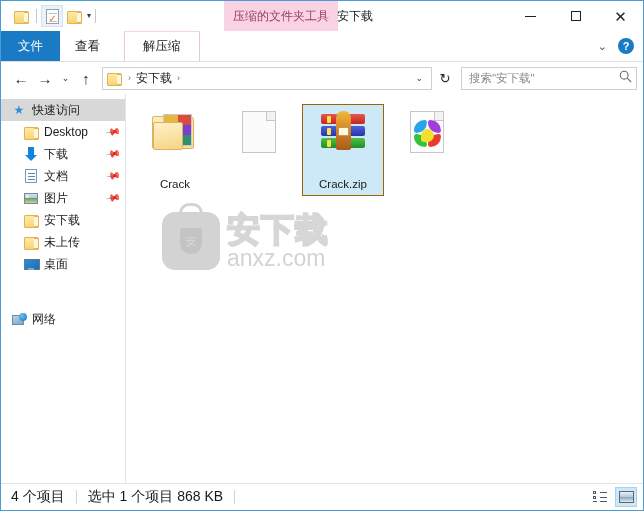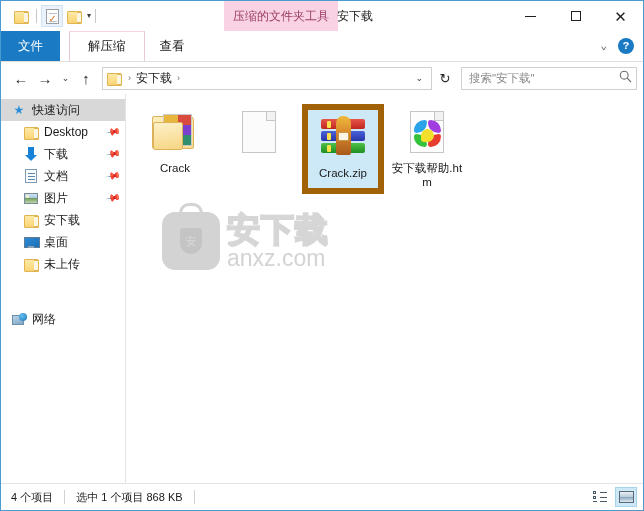--- a/index.html
+++ b/index.html
@@ -91,21 +91,20 @@
   .glyph-max { width: 10px; height: 10px; border: 1px solid #202020; }
   .glyph-close { font-size: 15px; line-height: 1; font-weight: 300; }
 
   
   .ribbon {
     height: 31px; flex: 0 0 31px;
     display: flex; align-items: stretch;
     background: #ffffff;
     border-bottom: 1px solid #dfdfdf;
     position: relative;
-    font-family: Liberation Mono, monospace;
   }
   .tab {
     padding: 0 15px; display: flex; align-items: center;
     font-size: 12.5px; color: #1a1a1a; white-space: nowrap;
   }
   .tab.file {
     background: #1a7bc4; color: #ffffff; padding: 0 17px;
   }
   .tab.ctx {
     border-left: 1px solid #e6c8d6;
@@ -271,29 +270,29 @@
     display: flex; flex-wrap: wrap;
     padding: 10px 0 0 8px; gap: 0;
     position: relative; z-index: 2;
   }
   .file-item {
     width: 82px; padding: 4px 2px 5px 2px;
     display: flex; flex-direction: column; align-items: center;
     margin-right: 2px;
   }
   .file-item.sel {
-    background: #cde8f7; border: 6px solid #a16207;
+    background: #cde8f7; border: 1px solid #a16207;
     padding: 3px 1px 4px 1px;
   }
   .file-ico-box {
     width: 48px; height: 48px; position: relative;
     display: flex; align-items: center; justify-content: center;
   }
   .file-name {
-    margin-top: 5px; font-size: 11.5px; color: #1a1a1a;
+    margin-top: 21px; font-size: 11.5px; color: #1a1a1a;
     text-align: center; line-height: 14px;
     word-break: break-all; max-width: 76px;
   }
 
   
   .folder-big { width: 46px; height: 38px; position: relative; }
   .folder-big .back {
     position: absolute; left: 0; top: 3px; width: 42px; height: 33px;
     background: linear-gradient(165deg,#fdeebb 0%, #fbdd8d 100%);
     border: 1px solid #dcb35c; border-radius: 2px 4px 2px 2px;
@@ -408,21 +407,21 @@
   }
 
   
   .statusbar {
     height: 27px; flex: 0 0 27px;
     border-top: 1px solid #e4e4e4;
     display: flex; align-items: center;
     padding: 0 6px 0 10px;
     background: #ffffff;
   }
-  .status-text { font-size: 11px; color: #1a1a1a; }
+  .status-text { font-size: 14px; color: #1a1a1a; }
   .status-sep { width: 1px; height: 14px; background: #d2d2d2; margin: 0 11px; }
   .status-right { margin-left: auto; display: flex; align-items: center; gap: 4px; }
   .view-btn {
     width: 22px; height: 20px;
     display: flex; align-items: center; justify-content: center;
     position: relative;
   }
   .view-btn.active { background: #cde8f7; border: 1px solid #a8d3ee; }
   .vb-details { width: 14px; height: 12px; position: relative; }
   .vb-details .c {
@@ -476,22 +475,22 @@
         <span class="glyph-max"></span>
       </div>
       <div class="win-ctrl close">
         <span class="glyph-close">✕</span>
       </div>
     </div>
   </div>
 
   <div class="ribbon">
     <div class="tab file">文件</div>
+    <div class="tab">查看</div>
     <div class="tab ctx">解压缩</div>
-    <div class="tab">查看</div>
     <div class="ribbon-right">
       <span class="chev-down">⌄</span>
       <span class="help-btn">?</span>
     </div>
   </div>
 
   <div class="navbar">
     <div class="nav-btn">←</div>
     <div class="nav-btn">→</div>
     <div class="nav-btn small">⌄</div>
@@ -568,30 +567,30 @@
       <div class="nav-item ind-1">
         <span class="ico">
             <span class="folder-ico"></span>
           </span>
         <span class="nav-label">安下载</span>
       </div>
 
 
       <div class="nav-item ind-1">
         <span class="ico">
+            <span class="folder-ico"></span>
+          </span>
+        <span class="nav-label">未上传</span>
+      </div>
+
+      <div class="nav-item ind-1">
+        <span class="ico">
             <span class="monitor-ico"></span>
           </span>
         <span class="nav-label">桌面</span>
-      </div>
-
-      <div class="nav-item ind-1">
-        <span class="ico">
-            <span class="folder-ico"></span>
-          </span>
-        <span class="nav-label">未上传</span>
       </div>
 
       <div style="height:11px"></div>
 
 
       <div style="height:11px"></div>
 
 
       <div style="height:11px"></div>
 
@@ -666,21 +665,20 @@
               <span class="fold"></span>
               <span class="wheel">
                 <i class="p1"></i>
                   <i class="p2"></i>
                   <i class="p3"></i>
                   <i class="p4"></i>
                   <i class="p5"></i>
               </span>
             </div>
           </div>
-          <div class="file-name">安下载帮助.htm</div>
         </div>
 
       </div>
     </div>
   </div>
 
   <div class="statusbar">
     <span class="status-text">4 个项目</span>
     <span class="status-sep"></span>
     <span class="status-text">选中 1 个项目  868 KB</span>

